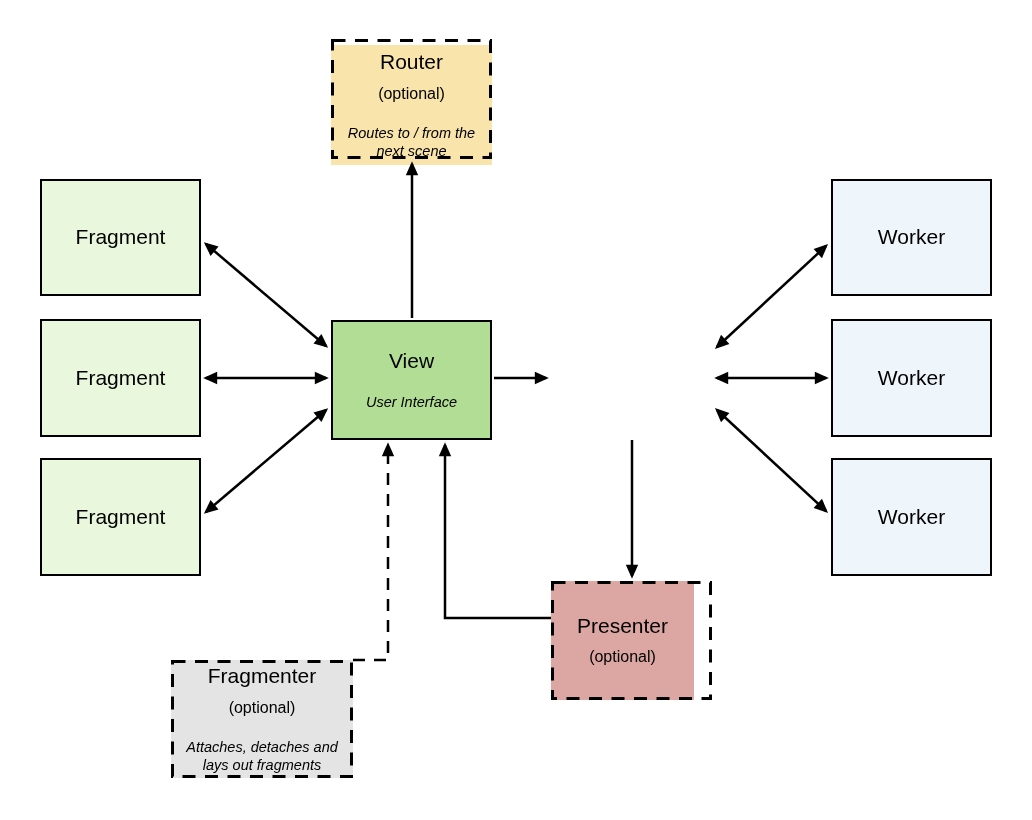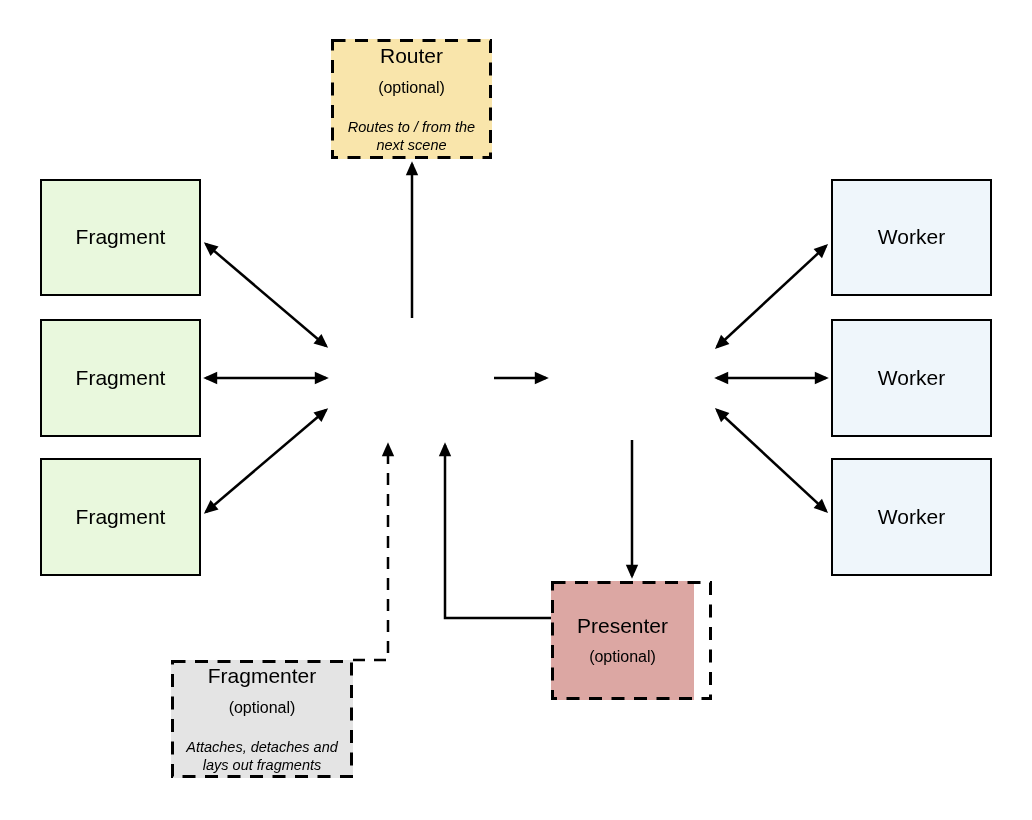--- a/index.html
+++ b/index.html
@@ -19,37 +19,41 @@
   svg.overlay{position:absolute;left:0;top:0;pointer-events:none;}
   .edge{stroke:#000;stroke-width:2.5;fill:none;}
   .edge.dashed{stroke-dasharray:12 9;}
   .dashrect{fill:none;stroke:#000;stroke-width:3;stroke-dasharray:13 9.5;}
 </style>
 </head>
 <body>
 
 <div class="stage">
 
-  <div class="node" style="left: 331px; top: 39px; width: 161px; height: 120px; background-color: rgb(249, 229, 171);">
+  <div class="node" style="left: 331px; top: 45px; width: 161px; height: 120px; background-color: rgb(249, 229, 171);">
     <div class="title">Router</div>
     <div class="subtitle">(optional)</div>
     <div class="desc">Routes to / from the
 next scene</div>
   </div>
 
   <div class="node solid" style="left: 40px; top: 179px; width: 161px; height: 117px; background-color: rgb(233, 248, 221);">
     <div class="title">Fragment</div>
   </div>
   <div class="node solid" style="left: 40px; top: 319px; width: 161px; height: 118px; background-color: rgb(233, 248, 221);">
     <div class="title">Fragment</div>
   </div>
   <div class="node solid" style="left: 40px; top: 458px; width: 161px; height: 118px; background-color: rgb(233, 248, 221);">
     <div class="title">Fragment</div>
   </div>
 
+  <div class="node solid" style="left: 331px; top: 320px; width: 161px; height: 120px; background-color: rgb(177, 222, 148);">
+    <div class="title">View</div>
+    <div class="desc">User Interface</div>
+  </div>
 
 
   <div class="node solid" style="left: 831px; top: 179px; width: 161px; height: 117px; background-color: rgb(239, 246, 251);">
     <div class="title">Worker</div>
   </div>
   <div class="node solid" style="left: 831px; top: 319px; width: 161px; height: 118px; background-color: rgb(239, 246, 251);">
     <div class="title">Worker</div>
   </div>
   <div class="node solid" style="left: 831px; top: 458px; width: 161px; height: 118px; background-color: rgb(239, 246, 251);">
     <div class="title">Worker</div>

